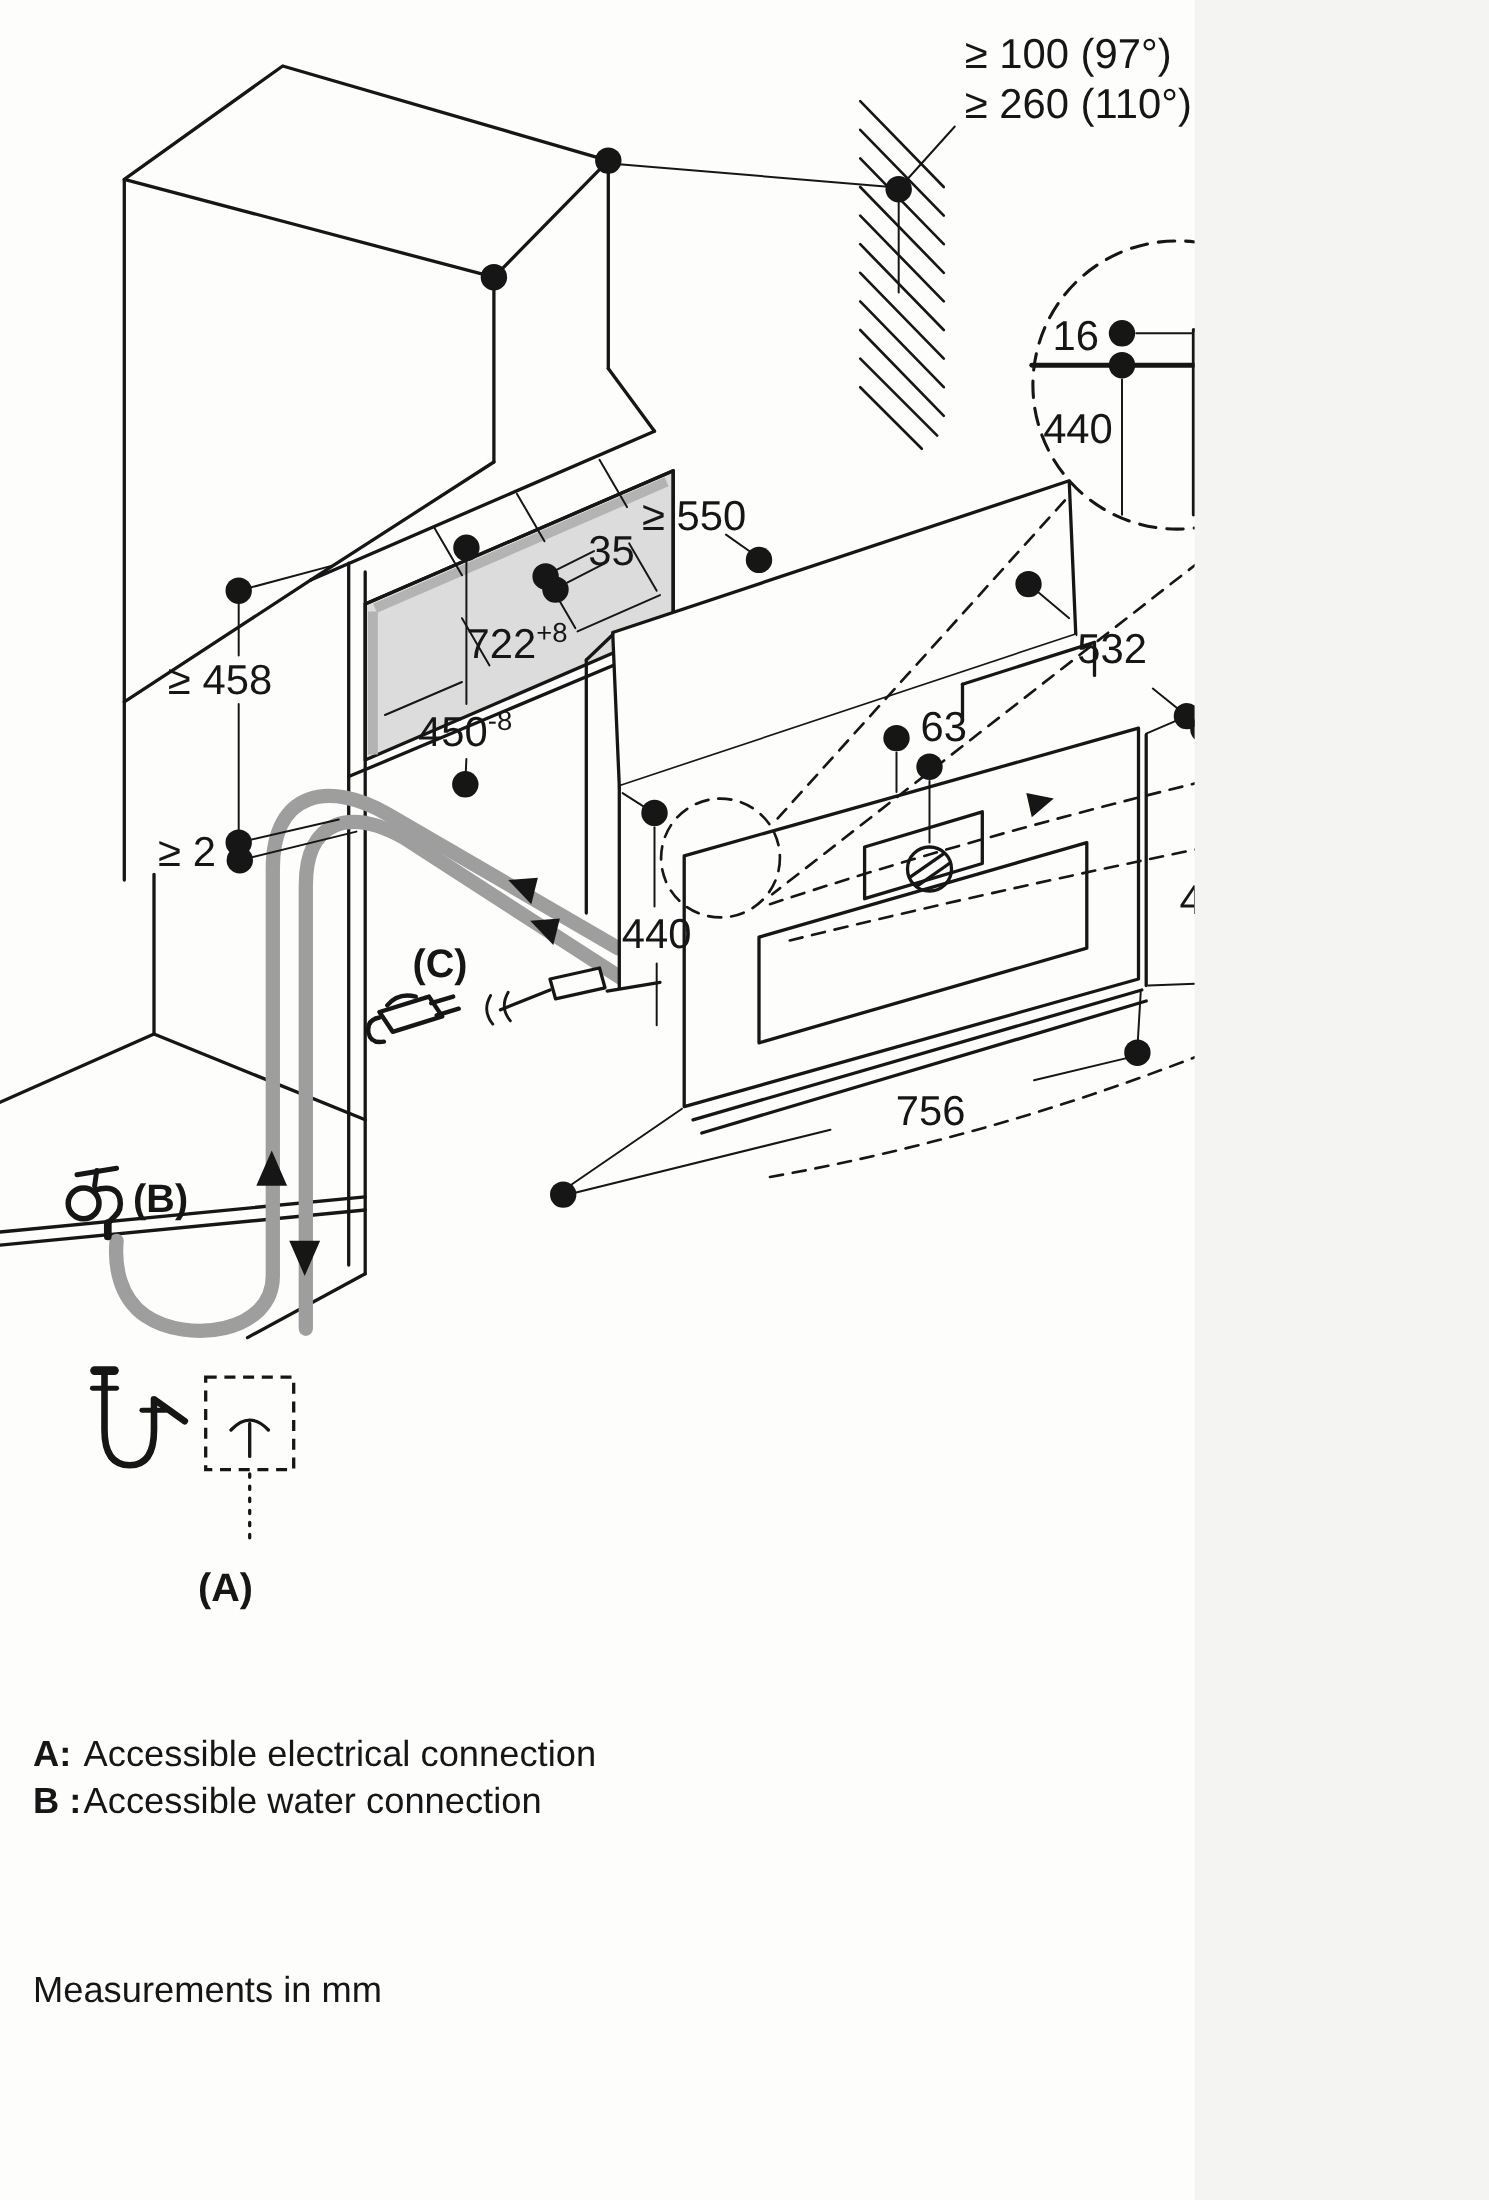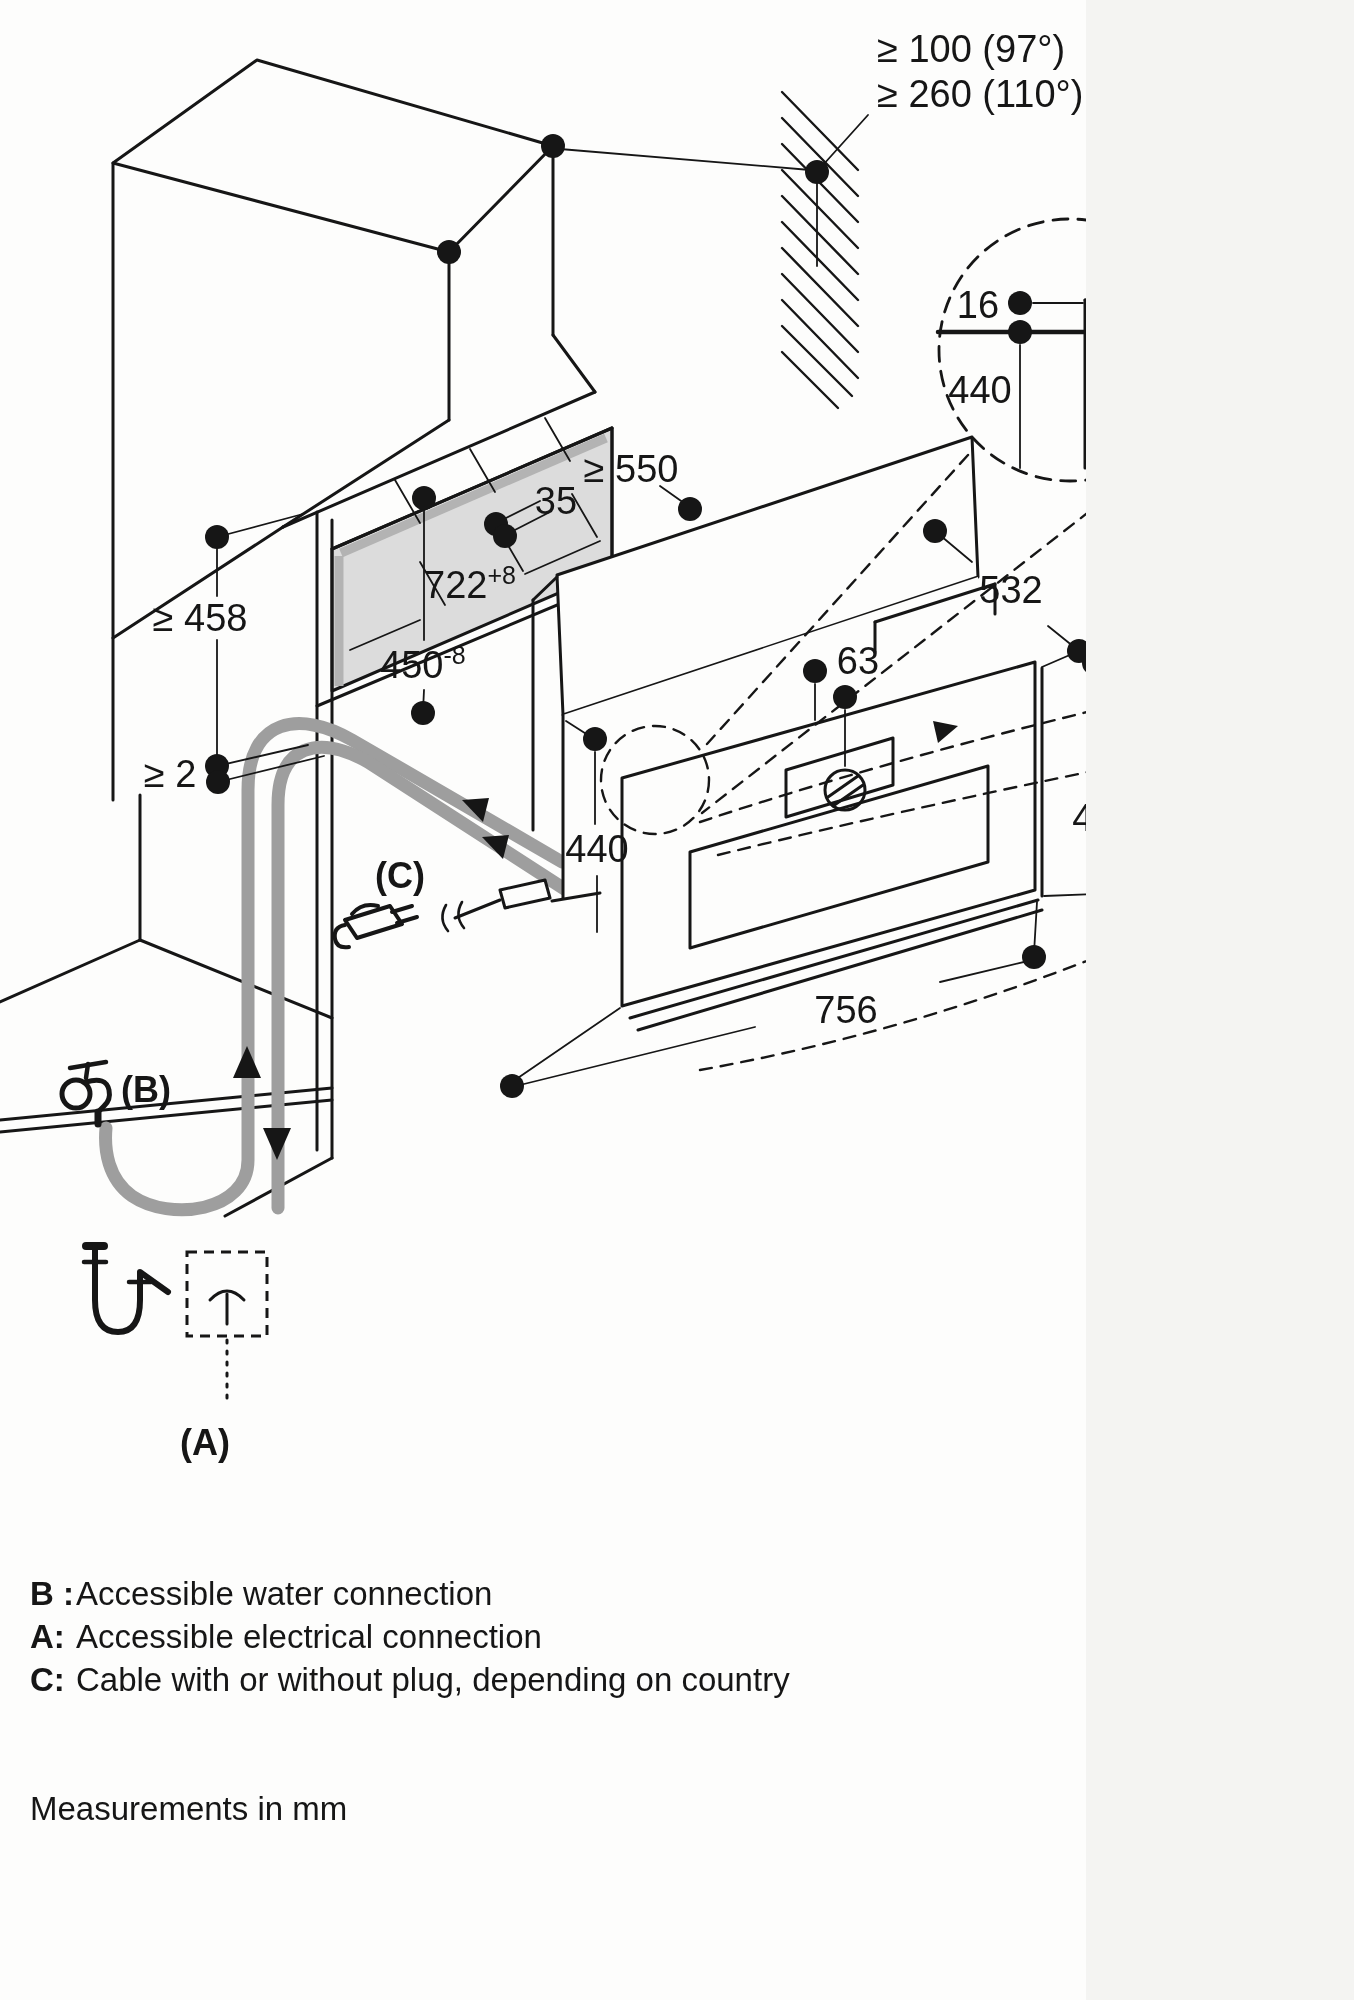--- a/index.html
+++ b/index.html
@@ -263,18 +263,17 @@
     <text class="dim" x="597" y="862" text-anchor="middle">440</text>
     <text class="dim" x="1104" y="831" text-anchor="middle">456</text>
     <text class="dim" x="846" y="1023" text-anchor="middle">756</text>
     <text class="mark" x="400" y="888" text-anchor="middle">(C)</text>
     <text class="mark" x="146" y="1102" text-anchor="middle">(B)</text>
     <text class="mark" x="205" y="1455" text-anchor="middle">(A)</text>
   </g>
 </svg>
 
 <div id="legend">
+  <div class="row"><span class="k">A:</span><span>Accessible electrical connection</span></div>
   <div class="row"><span class="k">B :</span><span>Accessible water connection</span></div>
-  <div class="row"><span class="k">A:</span><span>Accessible electrical connection</span></div>
-  <div class="row"><span class="k">C:</span><span>Cable with or without plug, depending on country</span></div>
 </div>
 <div id="note">Measurements in mm</div>
 </div>
 
 </body></html>

